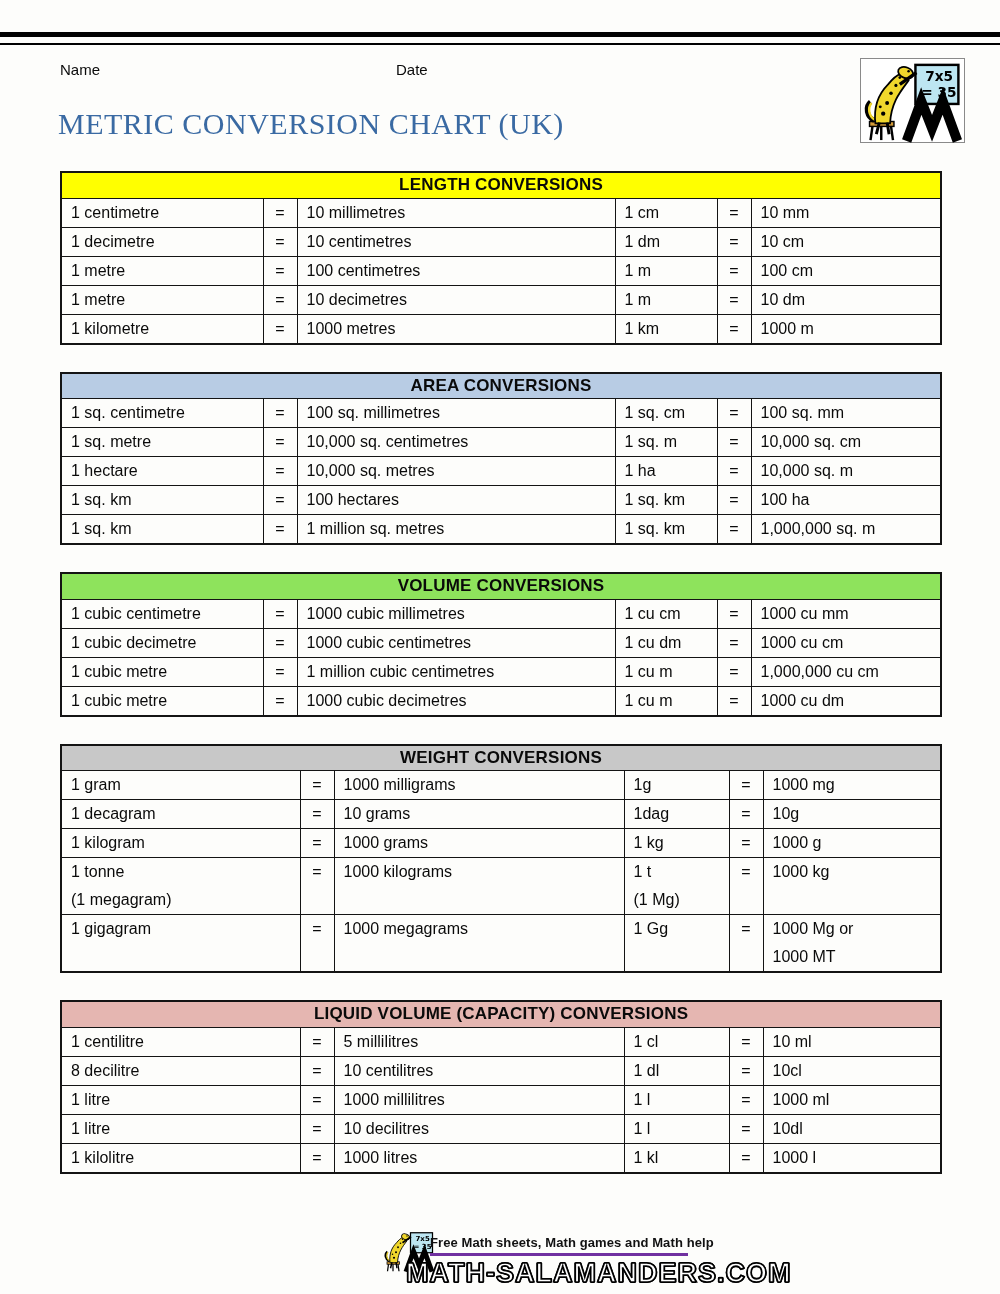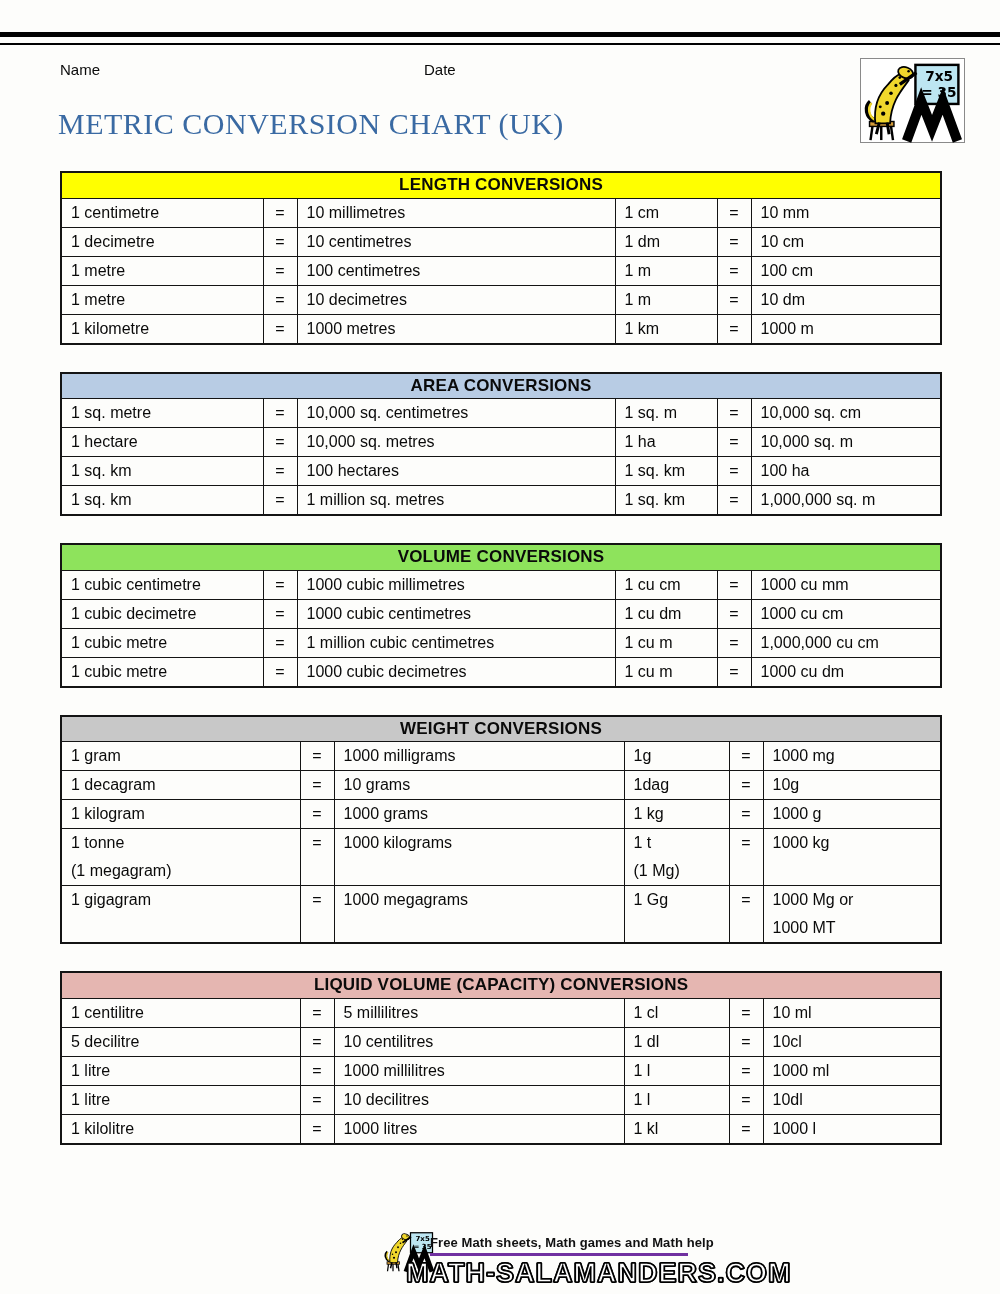--- a/index.html
+++ b/index.html
@@ -13,21 +13,21 @@
     background:#fdfdfb;
   }
   
   .rule-thick { margin-top:32px; height:5px; background:#000; width:100%; }
   .rule-thin  { margin-top:6px; height:1px; background:#fff;
                 border-top:1px solid #000; border-bottom:1px solid #000; width:100%; }
 
   .meta-row { position:relative; margin-top:16px; height:16px; }
   .meta-label { position:absolute; top:0; font-size:15px; color:#0a0a0a; }
   .name-label { left:60px; }
-  .date-label { left:424px; }
+  .date-label { left:396px; }
 
   .logo-box {
     position:absolute; top:58px; left:860px;
     width:105px; height:85px;
     background:#fff; border:1px solid #8a8a8a;
   }
   .logo-box svg { display:block; margin:1px auto 0 auto; }
 
   .page-title {
     margin:30px 0 0 58px;
@@ -216,20 +216,28 @@
         <col style="width: 34px;">
         <col style="width: 190px;">
       </colgroup>
       <thead>
         <tr>
           <th colspan="6" style="background: rgb(184, 204, 228);">AREA CONVERSIONS</th>
         </tr>
       </thead>
       <tbody>
         <tr>
+          <td>1 sq. centimetre</td>
+          <td class="eq">=</td>
+          <td>100 sq. millimetres</td>
+          <td>1 sq. cm</td>
+          <td class="eq">=</td>
+          <td>100 sq. mm</td>
+        </tr>
+        <tr>
           <td>1 sq. metre</td>
           <td class="eq">=</td>
           <td>10,000 sq. centimetres</td>
           <td>1 sq. m</td>
           <td class="eq">=</td>
           <td>10,000 sq. cm</td>
         </tr>
         <tr>
           <td>1 hectare</td>
           <td class="eq">=</td>
@@ -382,21 +390,21 @@
       <tbody>
         <tr>
           <td>1 centilitre</td>
           <td class="eq">=</td>
           <td>5 millilitres</td>
           <td>1 cl</td>
           <td class="eq">=</td>
           <td>10 ml</td>
         </tr>
         <tr>
-          <td>5 decilitre</td>
+          <td>8 decilitre</td>
           <td class="eq">=</td>
           <td>10 centilitres</td>
           <td>1 dl</td>
           <td class="eq">=</td>
           <td>10cl</td>
         </tr>
         <tr>
           <td>1 litre</td>
           <td class="eq">=</td>
           <td>1000 millilitres</td>

